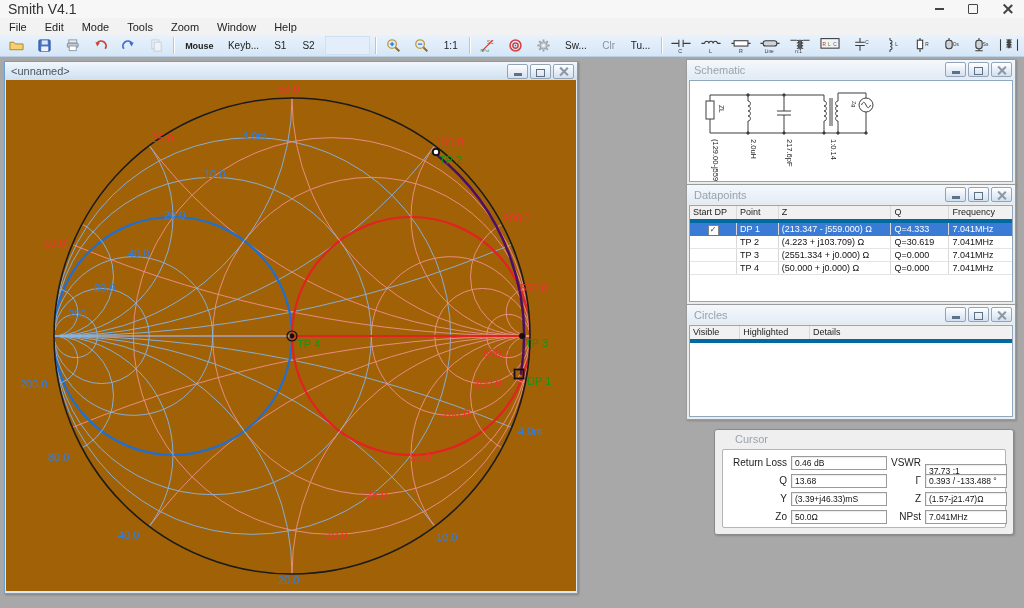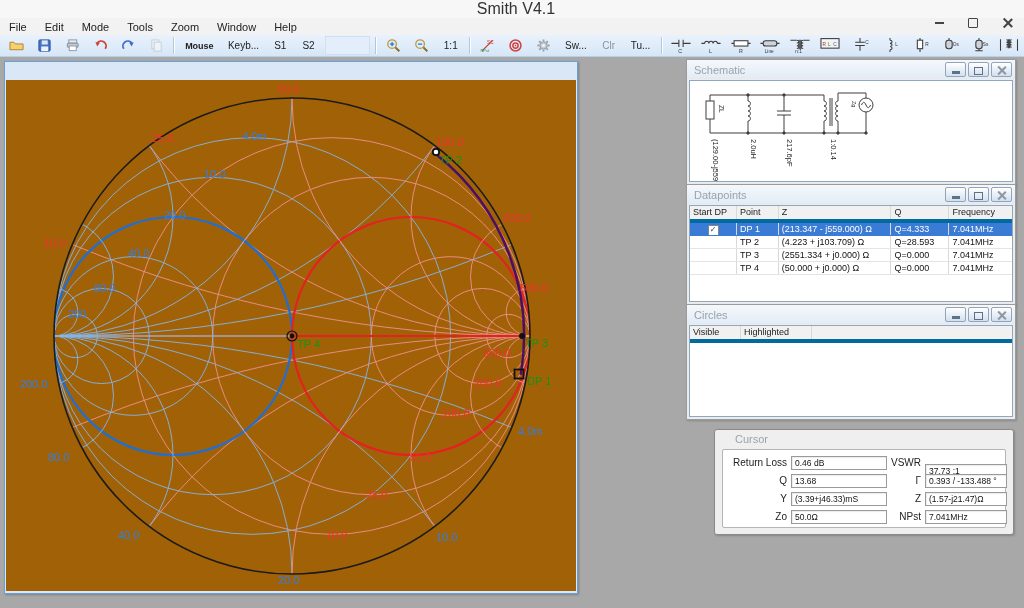--- a/index.html
+++ b/index.html
@@ -1,20 +1,20 @@
 <!DOCTYPE html>
 <html><head>
 <meta charset="utf-8">
 <style>
   html,body{margin:0;padding:0;}
   body{width:1024px;height:608px;overflow:hidden;font-family:"Liberation Sans",sans-serif;
        background:#a8a8a8;-webkit-font-smoothing:antialiased;}
   .app{position:relative;width:1024px;height:608px;}
   
-  .titlebar{height:18px;background:#f7f7f7;display:flex;align-items:center;font-size:16px;color:#333;flex-direction:column;}
+  .titlebar{height:18px;background:#f7f7f7;display:flex;align-items:center;font-size:14px;color:#333;}
   .titlebar .title{padding-left:8px;}
   .wincontrols{margin-left:auto;display:flex;height:100%;}
   .wc{width:34px;height:100%;display:flex;align-items:center;justify-content:center;cursor:default;}
   .wc-min{width:9px;height:1.5px;background:#444;}
   .wc-max{width:8px;height:8px;border:1.2px solid #444;border-radius:1px;}
   .wc-x{position:relative;width:10px;height:10px;}
   .wc-x::before,.wc-x::after{content:'';position:absolute;left:4.5px;top:-1px;width:1.5px;height:12px;background:#444;}
   .wc-x::before{transform:rotate(45deg);} .wc-x::after{transform:rotate(-45deg);}
   .menubar{height:17px;background:#f2f2f2;display:flex;align-items:center;font-size:11px;color:#222;}
   .menu-item{padding:1px 9px;height:15px;display:flex;align-items:center;}
@@ -360,20 +360,34 @@
               <path d="M9.4 2v8.5M10.6 2v8.5"></path>
             </g>
           </svg>
         </span>
       </div>
     </div>
 
   <div class="workarea">
 
     <div class="chartwin">
+      <div class="cw-title">
+        <span>&lt;unnamed&gt;</span>
+        <div class="pbtns">
+            <div class="pb">
+              <span class="i-min"></span>
+            </div>
+            <div class="pb">
+              <span class="i-max"></span>
+            </div>
+            <div class="pb">
+              <span class="i-close"></span>
+            </div>
+          </div>
+      </div>
       <div class="cw-body">
         <svg id="smithSvg" width="570" height="511" viewBox="0 0 570 511">
             <defs>
               <clipPath id="rimclip">
                 <circle cx="286" cy="256" r="237.4"></circle>
               </clipPath>
             </defs>
             <g clip-path="url(#rimclip)">
               <line x1="48" y1="256" x2="524" y2="256" class="r-thin"></line>
               <line x1="48" y1="256" x2="286" y2="256" class="b-thin"></line>
@@ -525,21 +539,21 @@
               <div class="tc" style="width: 44px; text-align: center;"><span class="chk">✓</span></div>
               <div class="tc" style="width: 38px;">DP 1</div>
               <div class="tc" style="width: 116px;">(213.347 - j559.000) Ω</div>
               <div class="tc" style="width: 56px;">Q=4.333</div>
               <div class="tc" style="width: 62px; border-right: none;">7.041MHz</div>
             </div>
             <div class="trow">
               <div class="tc" style="width: 44px; text-align: center;"></div>
               <div class="tc" style="width: 38px;">TP 2</div>
               <div class="tc" style="width: 116px;">(4.223 + j103.709) Ω</div>
-              <div class="tc" style="width: 56px;">Q=28.593</div>
+              <div class="tc" style="width: 56px;">Q=30.619</div>
               <div class="tc" style="width: 62px; border-right: none;">7.041MHz</div>
             </div>
             <div class="trow">
               <div class="tc" style="width: 44px; text-align: center;"></div>
               <div class="tc" style="width: 38px;">TP 3</div>
               <div class="tc" style="width: 116px;">(2551.334 + j0.000) Ω</div>
               <div class="tc" style="width: 56px;">Q=0.000</div>
               <div class="tc" style="width: 62px; border-right: none;">7.041MHz</div>
             </div>
             <div class="trow">
@@ -566,20 +580,21 @@
             <div class="pb">
               <span class="i-close"></span>
             </div>
           </div>
       </div>
       <div class="panel-body">
         <div class="tbl" id="circTable">
             <div class="trow thead">
               <div class="tc" style="width: 44px;">Visible</div>
               <div class="tc" style="width: 64px;">Highlighted</div>
+              <div class="tc" style="width: 200px; border-right: none;">Details</div>
             </div>
           </div>
       </div>
     </div>
 
     <div class="cursorpanel">
       <div class="cursor-title">Cursor</div>
       <div class="cur-box" id="curBox">
           <div class="cur-lab" style="top: 7px; left: 2px; width: 62px;">Return Loss</div>
           <div class="cur-val" style="top: 6px; left: 68px; width: 88px;">0.46 dB</div>

